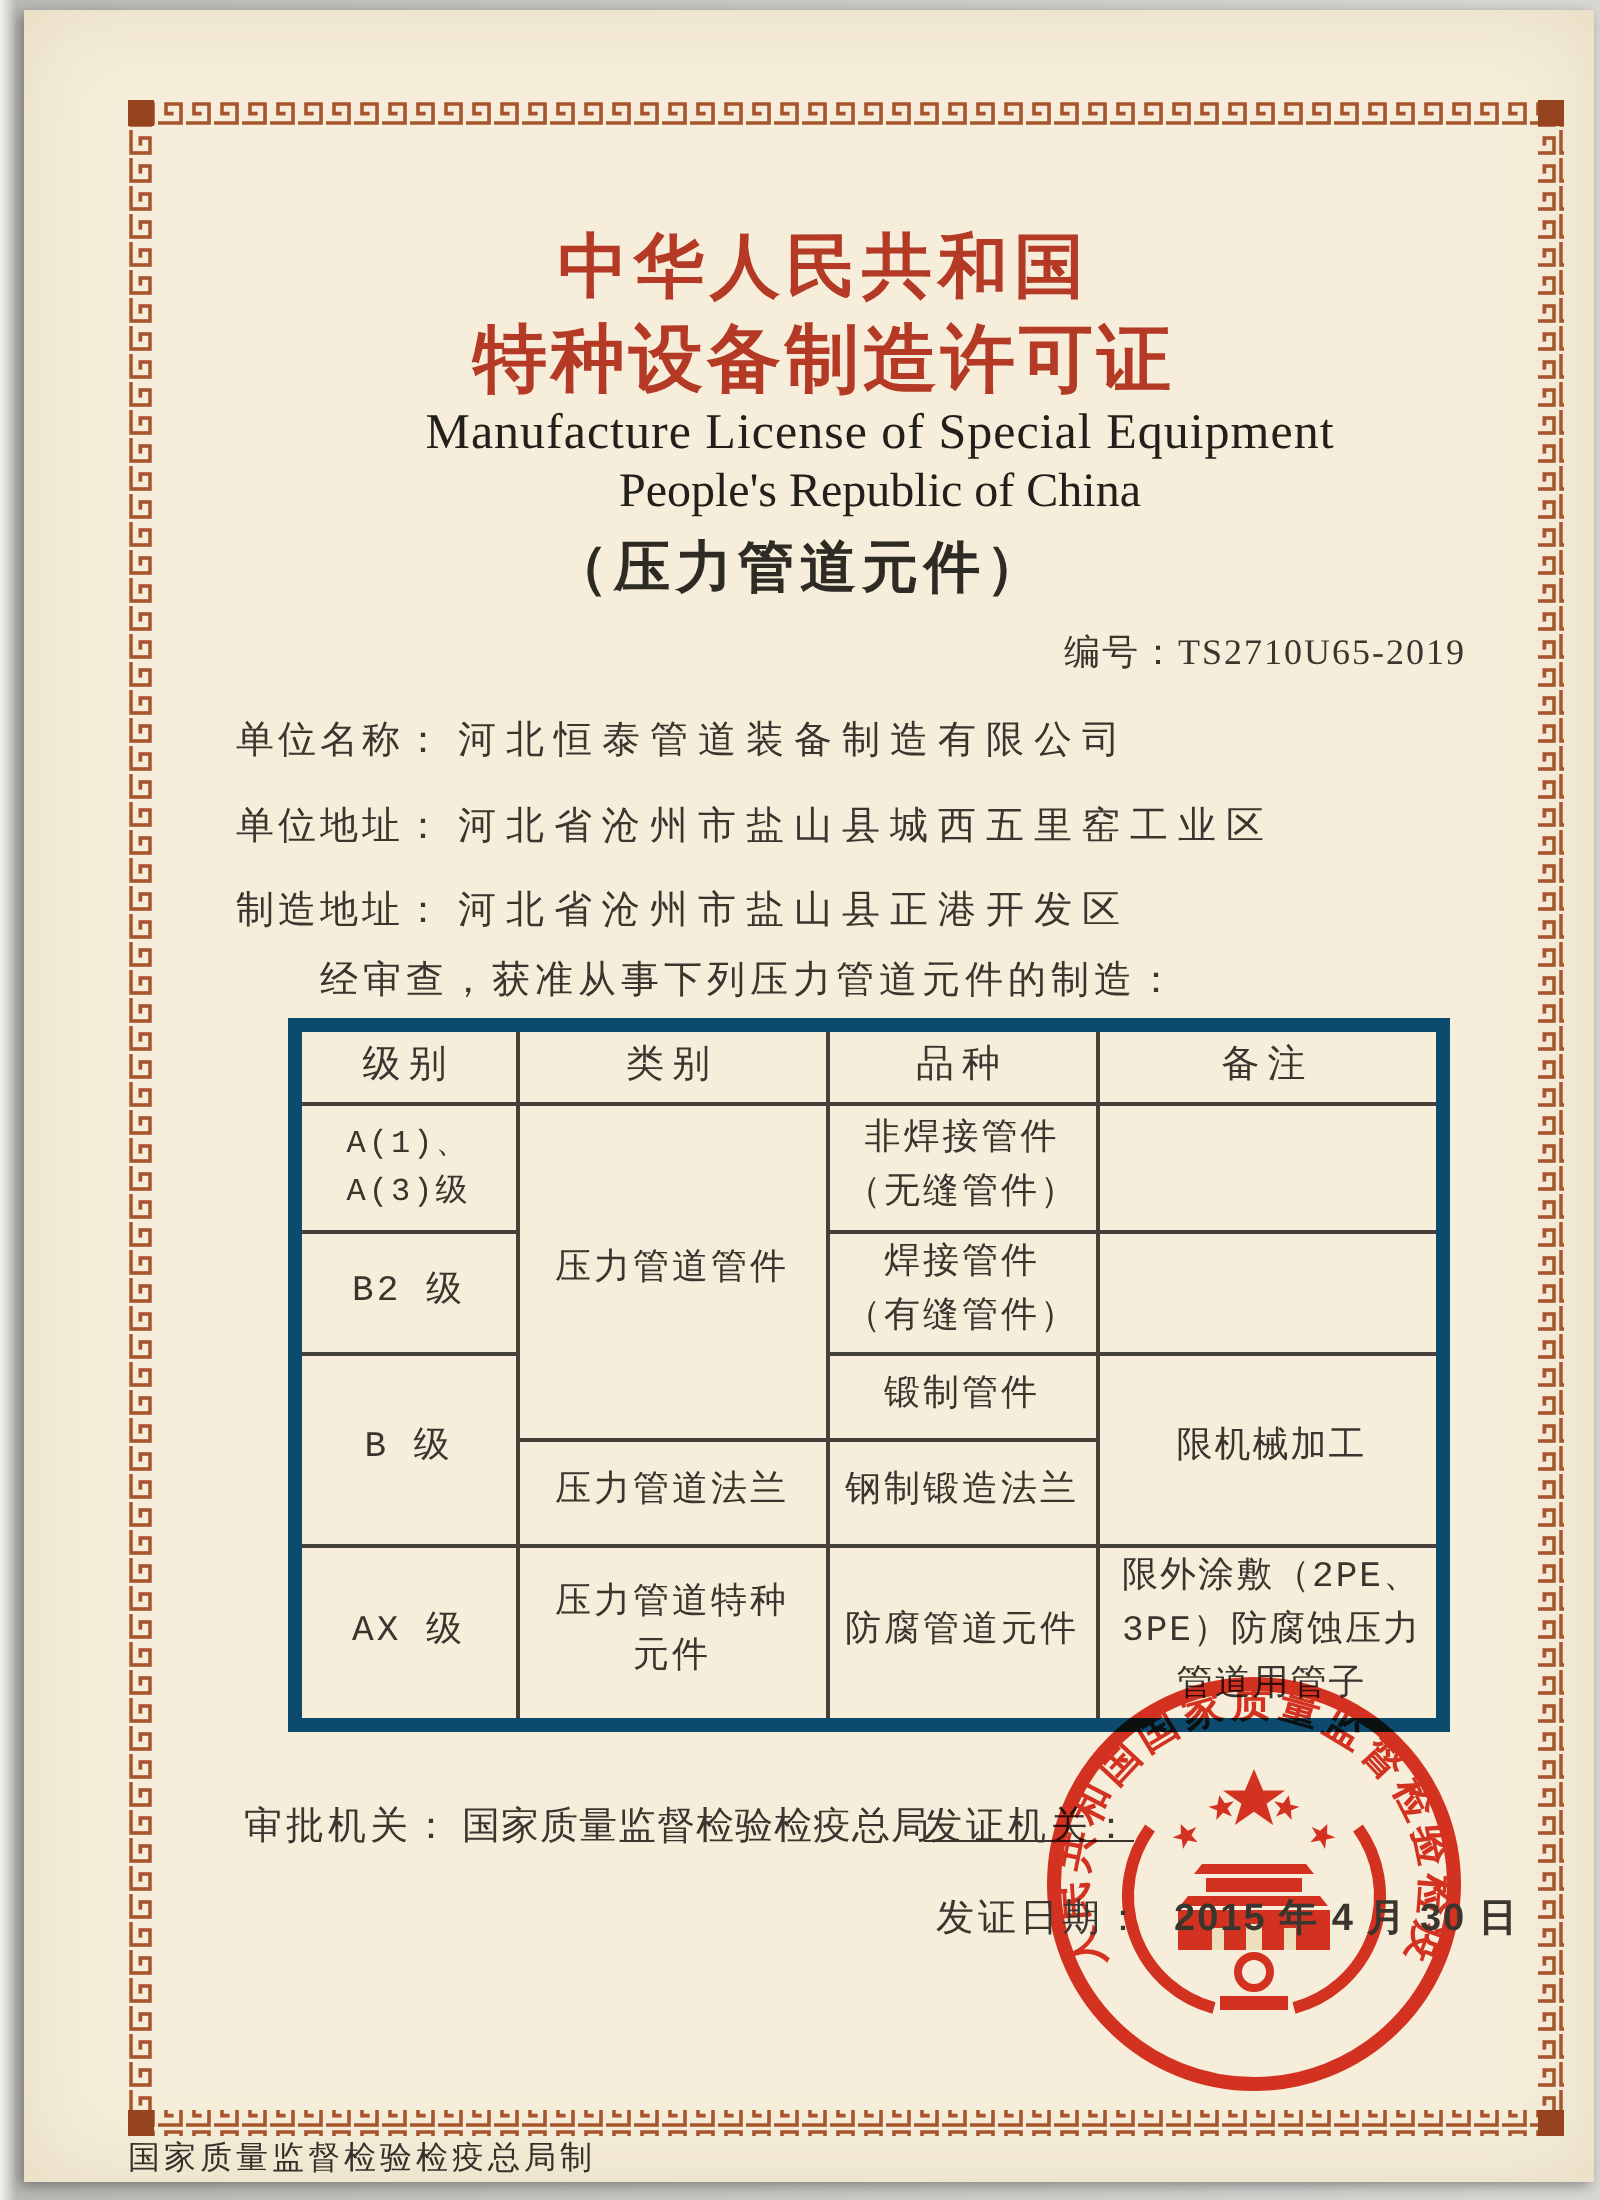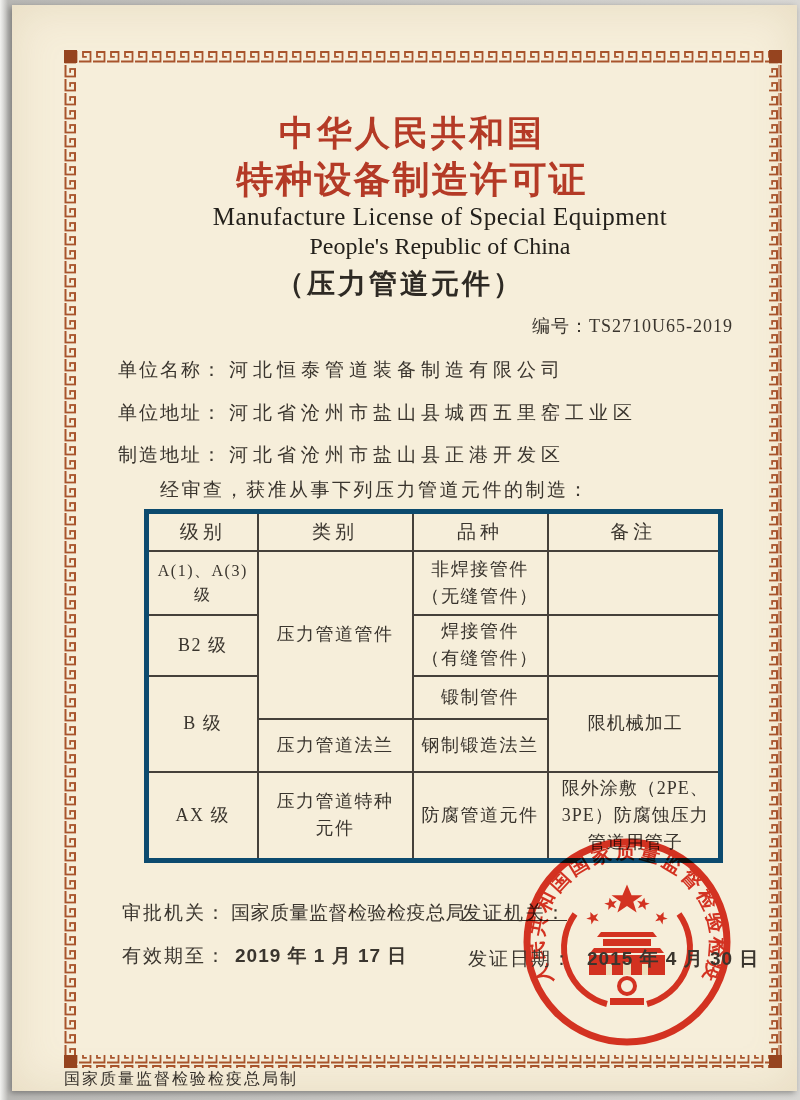--- a/index.html
+++ b/index.html
@@ -34,21 +34,21 @@
   .row-review{left:160px;top:477px;font-size:19px;letter-spacing:2.5px;}
   table.lic{
     position:absolute;left:144px;top:509px;width:574px;
     border-collapse:collapse;table-layout:fixed;
     font-size:18px;color:#3a352e;
   }
   table.lic th,table.lic td{
     border:2px solid #45403a;text-align:center;vertical-align:middle;
     padding:2px 4px;letter-spacing:1.5px;font-weight:normal;line-height:1.5;
   }
-  table.lic{border:5px solid #0c4a6e;}
+  table.lic{border:7px solid #0c4a6e;font-family:Liberation Mono, monospace;}
   table.lic th{font-size:19px;letter-spacing:4px;}
   .pre{white-space:pre-line;}
   .small-cell{font-size:16px;letter-spacing:0;}
   .left-cell{text-align:left;padding-left:8px !important;letter-spacing:1px !important;}
   .bt-row{font-size:19px;white-space:nowrap;}
   .bt-row .lbl{letter-spacing:2px;}
   .bt-row .val{letter-spacing:.5px;margin-left:4px;font-family:Liberation Mono, monospace;}
   .bt-row .date{font-family:"Liberation Sans","DejaVu Sans",sans-serif;font-weight:600;letter-spacing:1px;margin-left:8px;}
   .approval{left:122px;top:900px;}
   .validity{left:122px;top:943px;}
@@ -147,23 +147,20 @@
 元件</td>
       <td>防腐管道元件</td>
       <td class="left-cell">限外涂敷（2PE、3PE）防腐蚀压力管道用管子</td>
     </tr>
   </tbody>
     </table>
 
   <div class="abs bt-row approval">
     <span class="lbl">审批机关：</span><span class="val">国家质量监督检验检疫总局</span>
   </div>
-  <div class="abs bt-row validity">
-    <span class="lbl">有效期至：</span><span class="date">2019 年 1 月 17 日</span>
-  </div>
   <div class="abs bt-row issuer">
     <span class="lbl">发证机关：</span>
   </div>
 
   <svg class="seal-svg" width="220" height="220" viewBox="-110 -110 220 220">
     <defs>
       <path id="sealArc" d="M -75.9 36 A 84 84 0 1 1 75.9 36" fill="none"></path>
       <path id="star" d="M0,-10 L2.94,-3.09 10,-3.09 4.05,1.18 6.18,8.09 0,3.82 -6.18,8.09 -4.05,1.18 -10,-3.09 -2.94,-3.09 Z"></path>
     </defs>
     <circle cx="0" cy="0" r="100" fill="none" stroke="#d92a1a" stroke-width="7"></circle>

